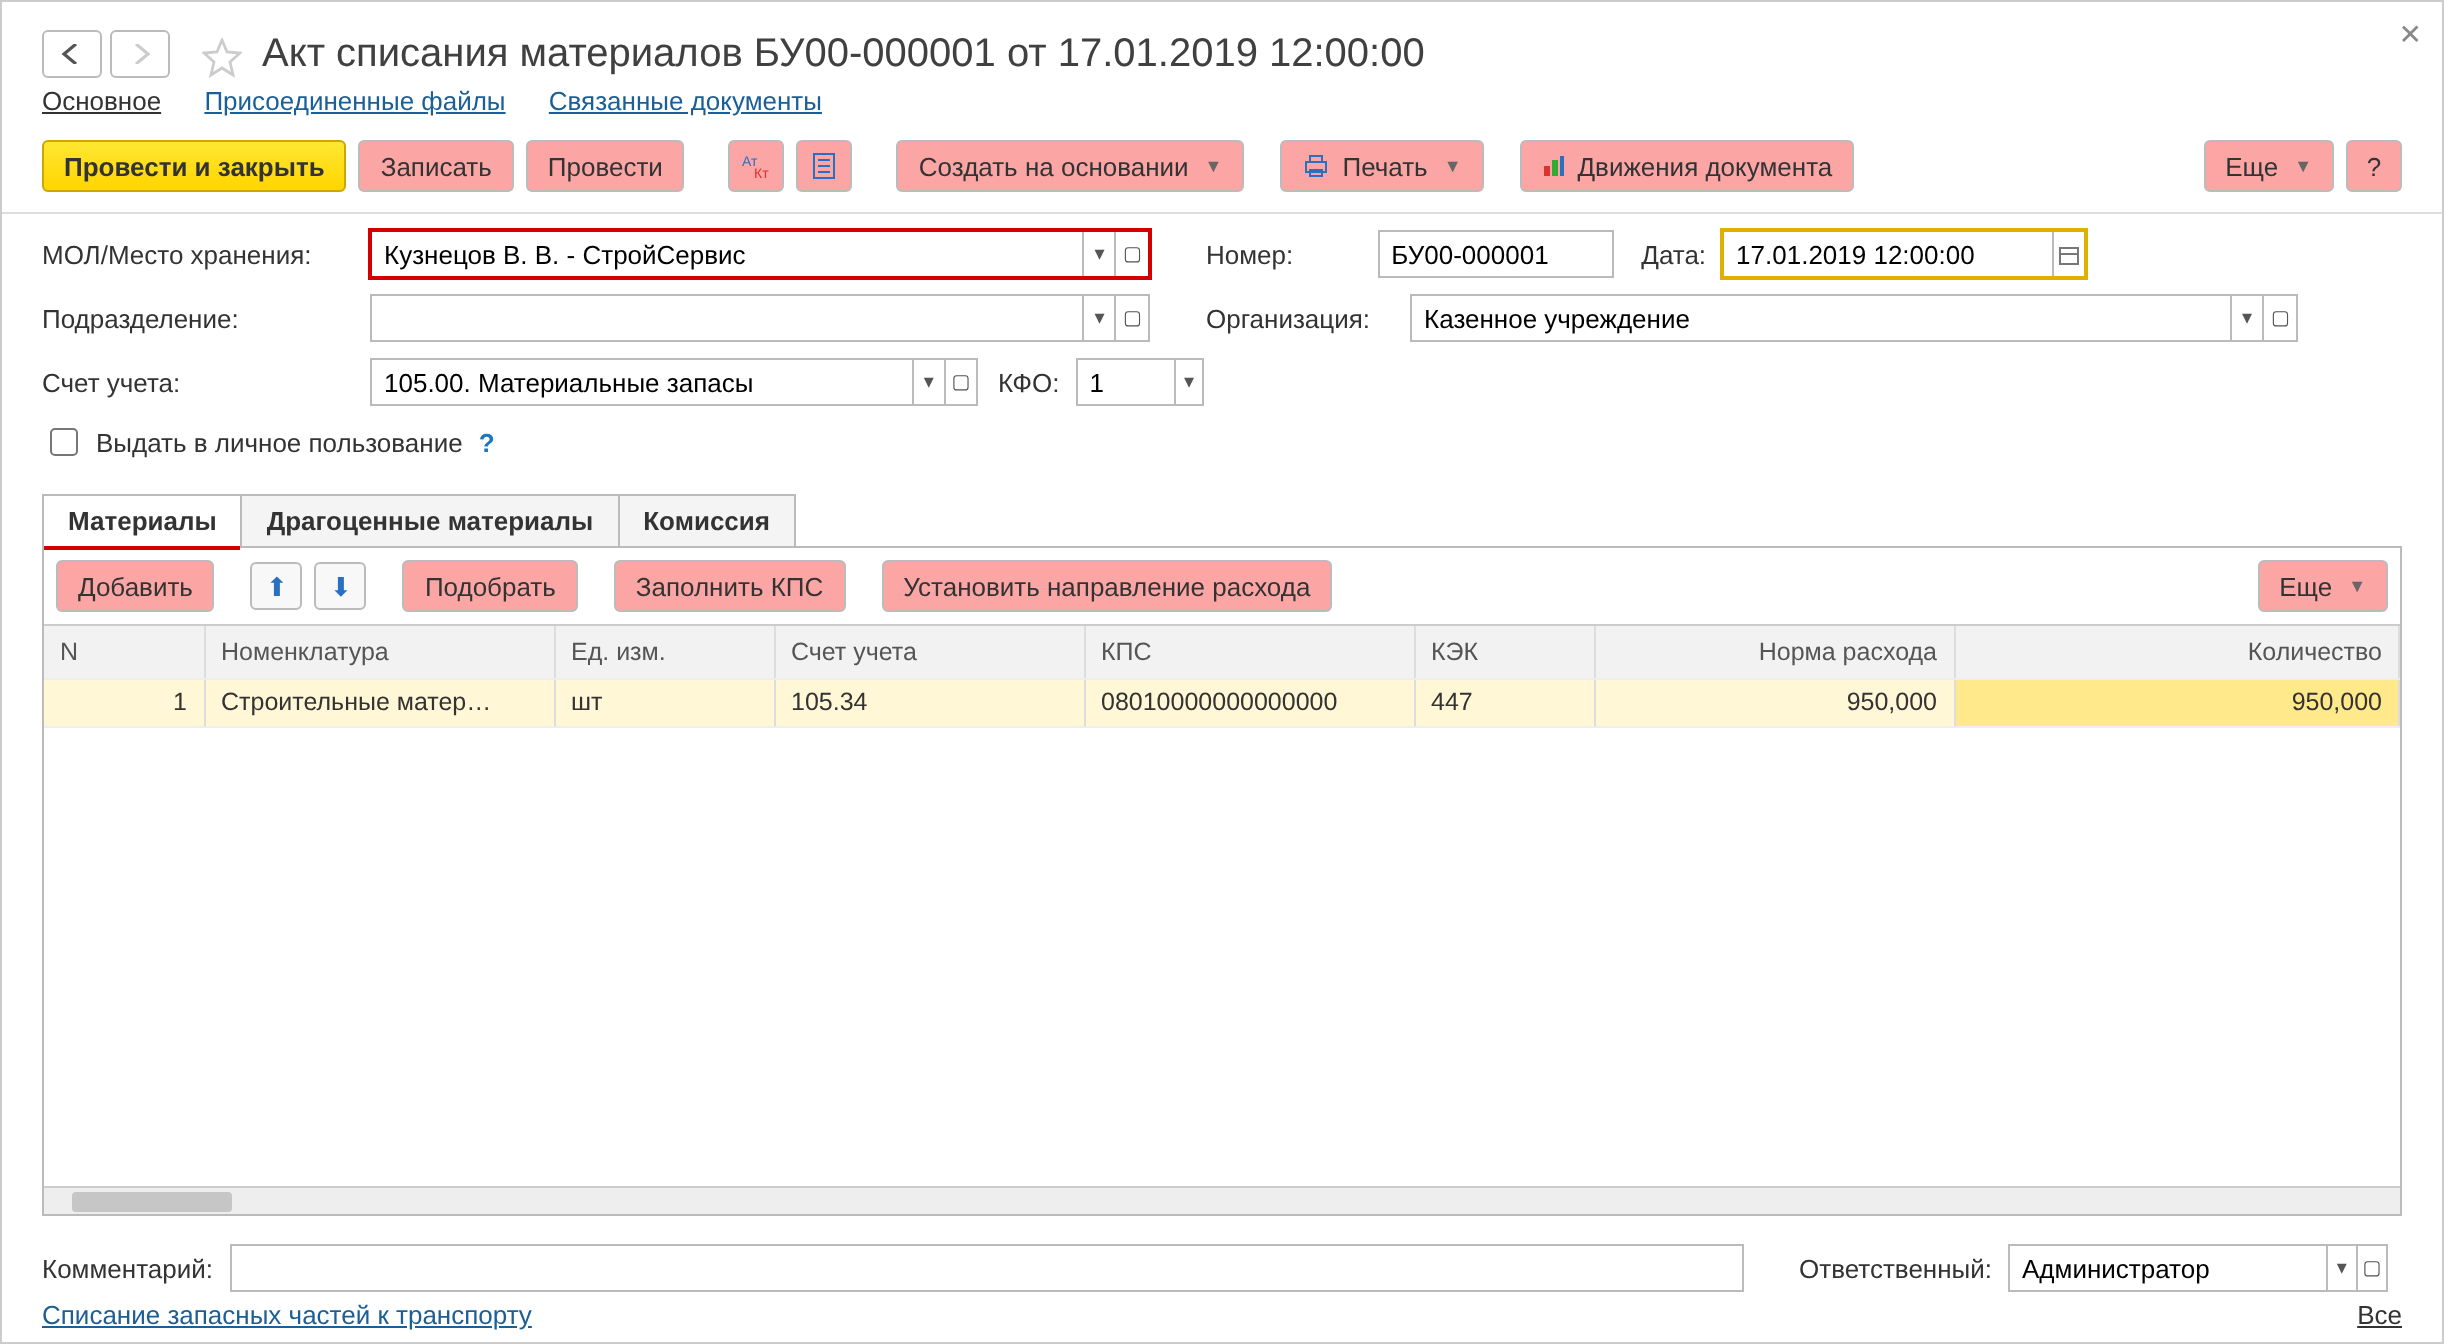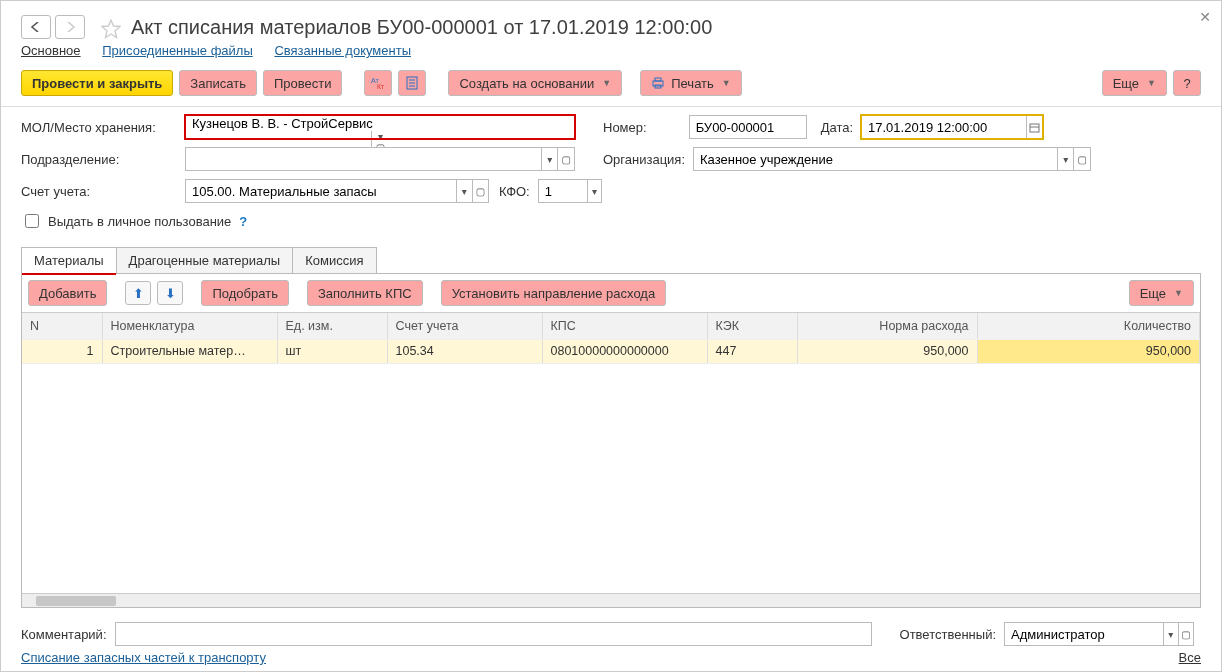--- a/index.html
+++ b/index.html
@@ -25,28 +25,28 @@
   .dropdown-caret { font-size:9px; color:#666; margin-left:2px; }
   .toolbar .spacer { flex:1; }
   
   .form { padding:8px 20px 4px 20px; }
   .form-row { display:flex; align-items:center; margin-bottom:8px; gap:4px; }
   .lbl { width:160px; color:#333; }
   .lbl.sm { width:auto; margin-right:4px; }
   .ctl { display:flex; align-items:center; border:1px solid #bbb; height:24px; background:#fff; }
   .ctl input { border:none; outline:none; height:22px; padding:0 6px; font-size:13px; width:100%; background:transparent; }
   .ctl .mini { width:18px; height:22px; border-left:1px solid #bbb; display:flex; align-items:center; justify-content:center; font-size:10px; color:#555; cursor:pointer; }
-  .highlight-red { outline:2px solid #d40000; outline-offset:-1px;flex-direction:column; }
+  .highlight-red { outline:2px solid #d40000; outline-offset:-1px; }
   .highlight-yellow { outline:2px solid #e0b000; outline-offset:-1px; }
   .chk { display:inline-flex; align-items:center; gap:6px; }
   .chk input { width:14px; height:14px; }
   .help-q { color:#1a78c2; font-weight:bold; margin-left:4px; }
   
   .innertabs { display:flex; border-bottom:1px solid #bbb; margin:4px 20px 0 20px; }
-  .innertabs .tab { padding:5px 12px; border:1px solid #bbb; border-bottom:none; margin-right:-1px; background:#f4f4f4; cursor:pointer; }
+  .innertabs .tab { padding:5px 12px; border:1px solid #bbb; border-bottom:none; margin-right:-1px; background:#f4f4f4; cursor:pointer;font-weight:bold; }
   .innertabs .tab.active { background:#fff; position:relative; }
   .innertabs .tab.active::after { content:""; position:absolute; left:0; right:0; bottom:-2px; height:2px; background:#d40000; }
   
   .tablebox { margin:0 20px 8px 20px; border:1px solid #bbb; border-top:none; flex:1; display:flex; flex-direction:column; min-height:0; }
   .tbl-toolbar { display:flex; align-items:center; gap:6px; padding:6px; }
   .arrow-btn { width:26px; height:24px; border:1px solid #bbb; border-radius:3px; background:#f8f8f8; display:flex; align-items:center; justify-content:center; color:#2a70c2; cursor:pointer; }
   .tbl-wrap { flex:1; overflow:auto; border-top:1px solid #ccc; position:relative; }
   table.grid { width:100%; border-collapse:collapse; font-size:12.5px; }
   table.grid th, table.grid td { border-right:1px solid #ddd; border-bottom:1px solid #eee; padding:4px 8px; text-align:left; }
   table.grid th { background:#f2f2f2; font-weight:400; color:#555; height:26px; }
@@ -130,20 +130,28 @@
     <div class="btn">
         <svg width="14" height="12">
           <rect x="2" y="4" width="10" height="5" fill="none" stroke="#2a70c2"></rect>
           <rect x="4" y="1" width="6" height="3" fill="none" stroke="#2a70c2"></rect>
           <rect x="4" y="8" width="6" height="3" fill="none" stroke="#2a70c2"></rect>
         </svg>
         <span>Печать</span>
         <span class="dropdown-caret">▼</span>
       </div>
     <div style="width:6px"></div>
+    <div class="btn">
+        <svg width="12" height="12">
+          <rect x="1" y="6" width="3" height="5" fill="#d33"></rect>
+          <rect x="5" y="3" width="3" height="8" fill="#3a3"></rect>
+          <rect x="9" y="1" width="2" height="10" fill="#2a70c2"></rect>
+        </svg>
+        <span>Движения документа</span>
+      </div>
     <div class="spacer"></div>
     <div class="btn">
         <span>Еще</span>
         <span class="dropdown-caret">▼</span>
       </div>
     <div class="btn icon-only">
         <span>?</span>
       </div>
   </div>
 
@@ -175,21 +183,21 @@
 
     <div class="form-row">
       <span class="lbl">Подразделение:</span>
       <div class="ctl" style="width:390px">
         <input value="" style="">
         <span class="mini">▾</span>
         <span class="mini">▢</span>
       </div>
       <div style="width:20px"></div>
       <span class="lbl sm">Организация:</span>
-      <div class="ctl" style="width:398px;margin-left:0">
+      <div class="ctl" style="width:444px;margin-left:12px">
         <input value="Казенное учреждение" style="">
         <span class="mini">▾</span>
         <span class="mini">▢</span>
       </div>
     </div>
 
     <div class="form-row">
       <span class="lbl">Счет учета:</span>
       <div class="ctl" style="width:304px">
         <input value="105.00. Материальные запасы" style="">

